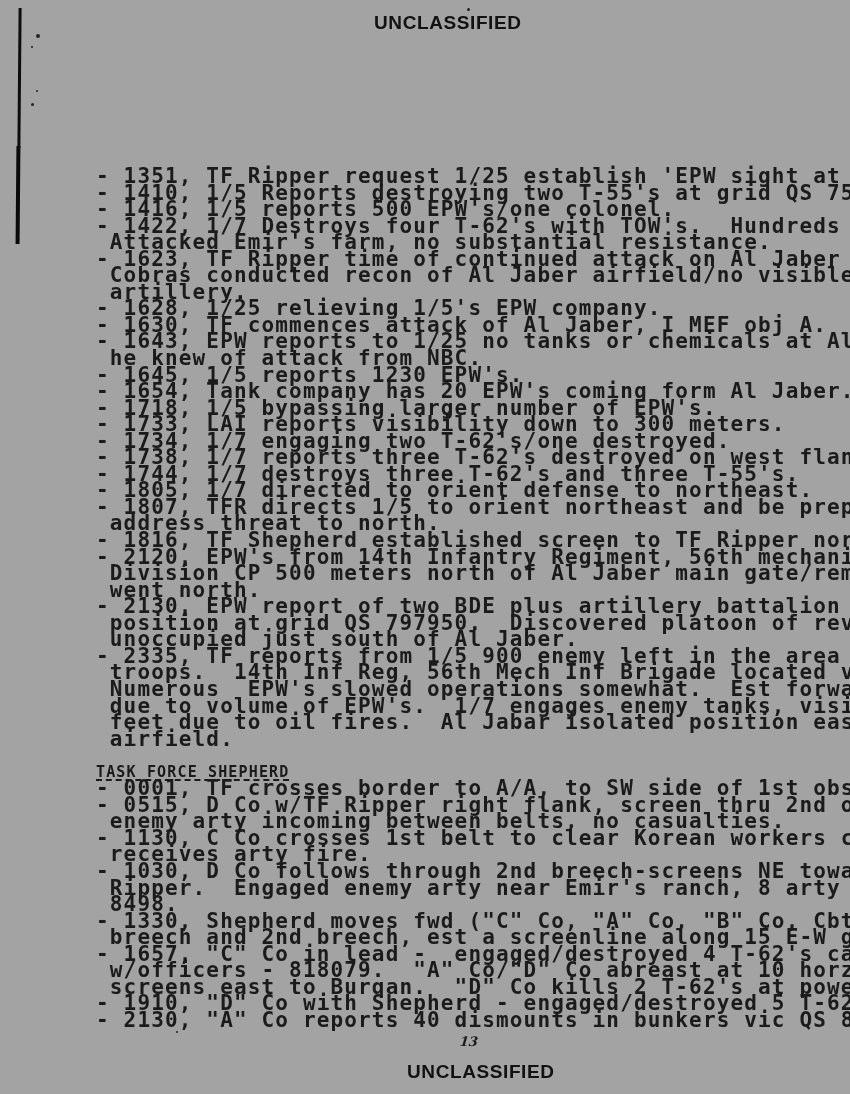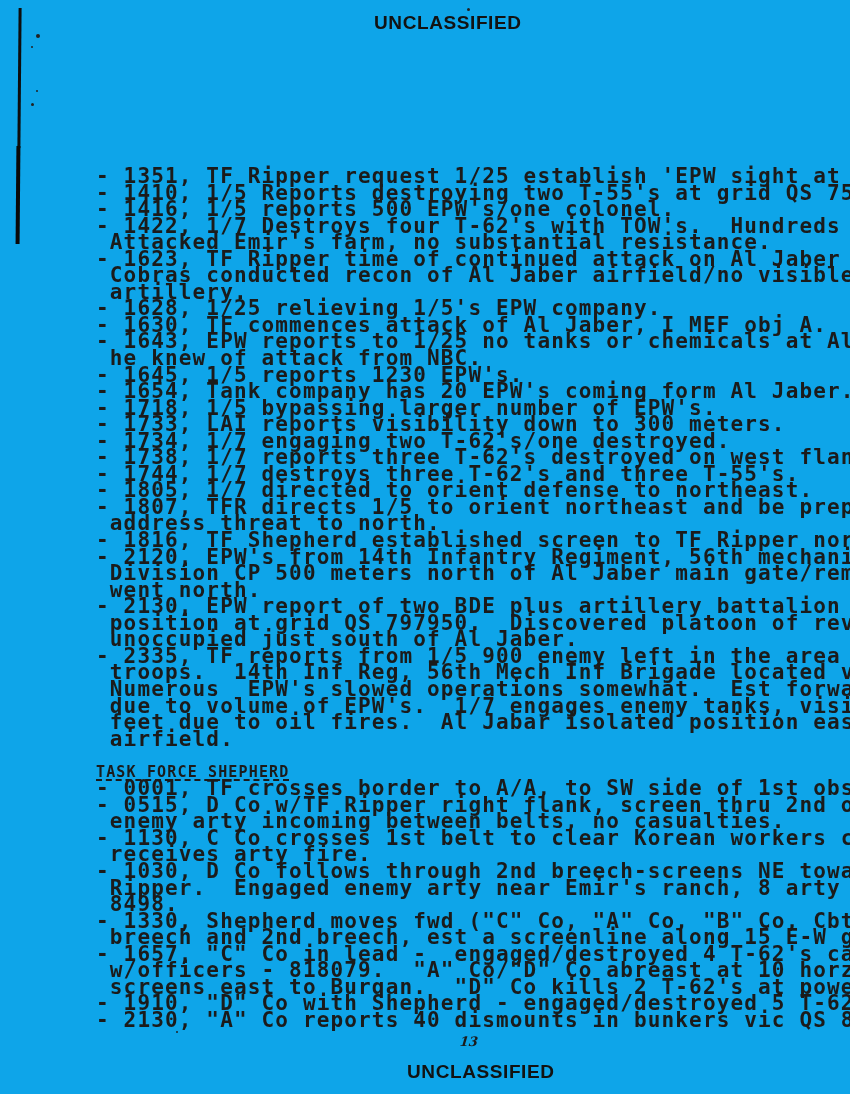--- a/index.html
+++ b/index.html
@@ -1,20 +1,20 @@
 <!DOCTYPE html>
 <html><head>
 <meta charset="utf-8">
 <style>
   html, body { margin: 0; padding: 0; background: #e9e9e9; }
   .page {
     position: relative;
     width: 850px;
     height: 1094px;
-    background: #0ea5e9;
+    background: #a3a3a3;
     overflow: hidden;
     font-family: "DejaVu Sans Mono", monospace;
     color: #161616;
   }
   
   .class-top {
     position: absolute;
     left: 374px; top: 12px;
     font-family: "Liberation Sans", sans-serif;
     font-weight: bold;

